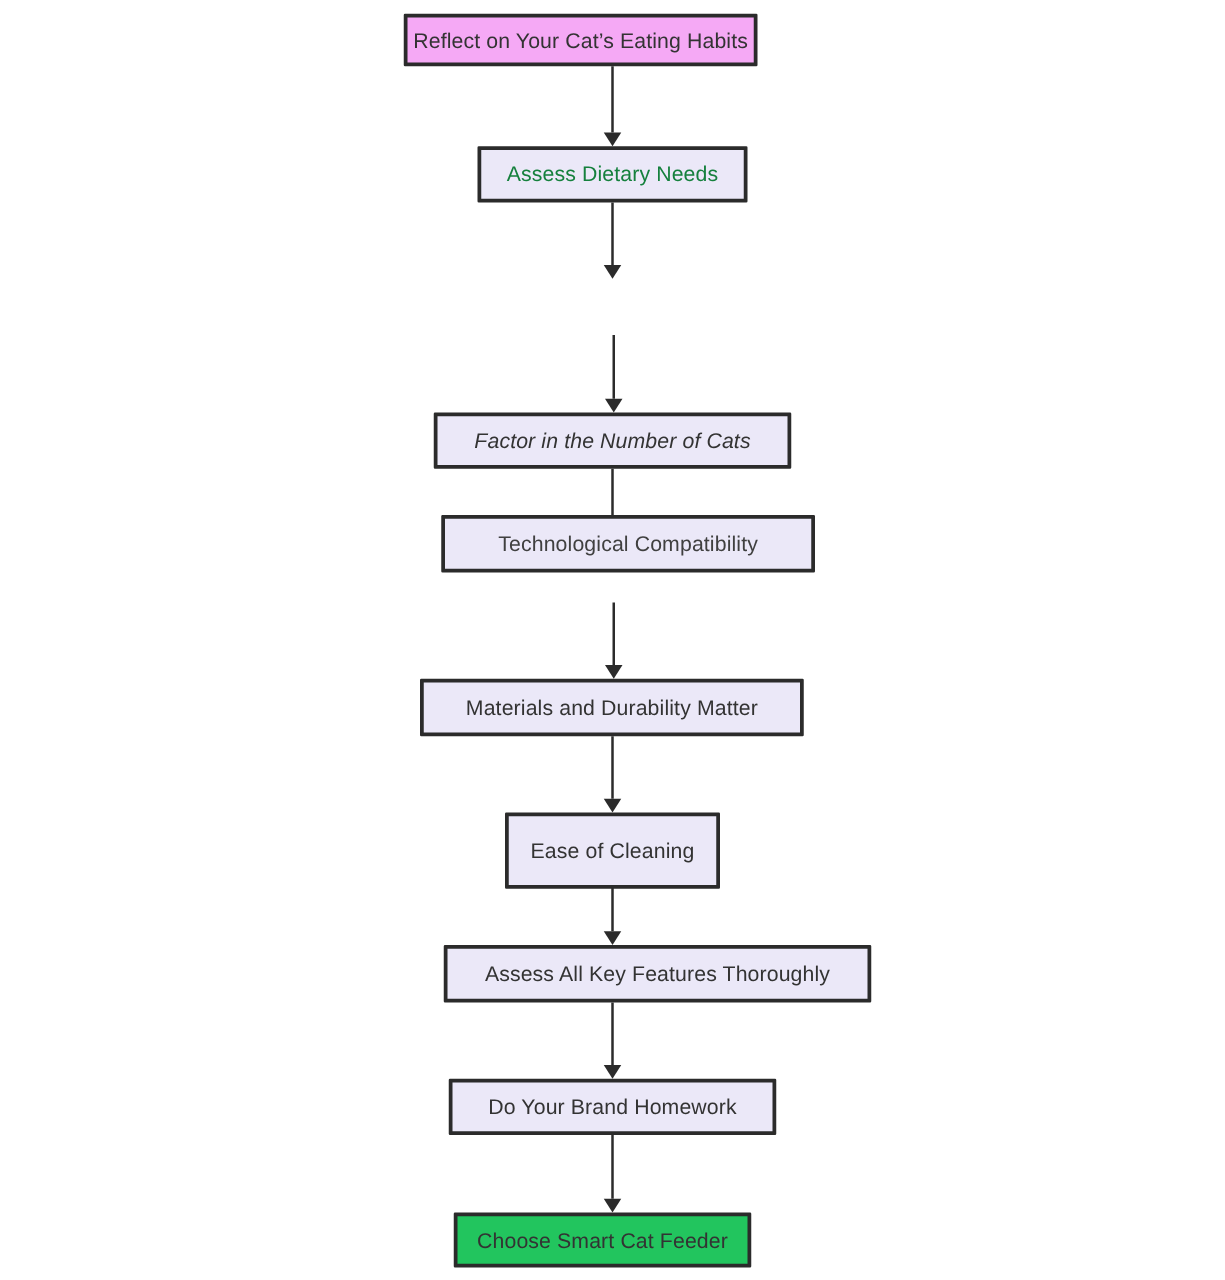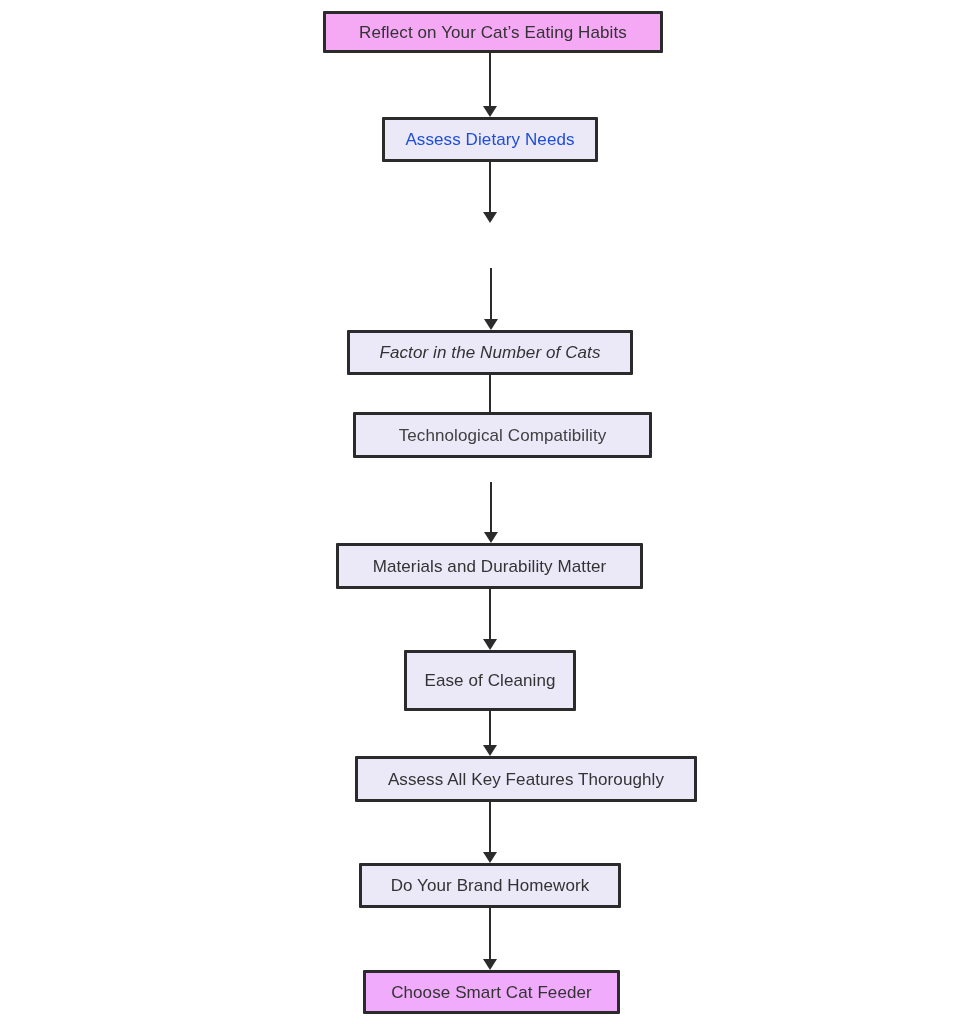--- a/index.html
+++ b/index.html
@@ -82,40 +82,40 @@
         <line x1="12" y1="0" x2="12" y2="50" stroke="#2b2b2b" stroke-width="2"></line>
         <polygon points="5,50 19,50 12,61" fill="#2b2b2b"></polygon>
       </svg>
     </div>
     <div class="edge" style="left: 478px; top: 908px; width: 24px; height: 62px;">
       <svg width="24" height="62">
         <line x1="12" y1="0" x2="12" y2="51" stroke="#2b2b2b" stroke-width="2"></line>
         <polygon points="5,51 19,51 12,62" fill="#2b2b2b"></polygon>
       </svg>
     </div>
-    <div class="node" style="left: 323px; top: 11px; width: 340px; height: 42px; background: rgb(245, 169, 245); border-color: rgb(43, 43, 43); color: rgb(51, 51, 51);">
+    <div class="node" style="left: 323px; top: 11px; width: 283px; height: 42px; background: rgb(245, 169, 245); border-color: rgb(43, 43, 43); color: rgb(51, 51, 51);">
       <span class="node-label">Reflect on Your Cat’s Eating Habits</span>
     </div>
-    <div class="node" style="left: 382px; top: 117px; width: 216px; height: 45px; background: rgb(235, 232, 248); border-color: rgb(43, 43, 43); color: #1d4ed8;">
+    <div class="node" style="left: 382px; top: 117px; width: 216px; height: 45px; background: rgb(235, 232, 248); border-color: rgb(43, 43, 43); color: #15803d;">
       <span class="node-label">Assess Dietary Needs</span>
     </div>
     <div class="node" style="left: 347px; top: 330px; width: 286px; height: 45px; background: rgb(235, 232, 248); border-color: rgb(43, 43, 43); color: rgb(51, 51, 51); font-style: italic;">
       <span class="node-label">Factor in the Number of Cats</span>
     </div>
     <div class="node" style="left: 353px; top: 412px; width: 299px; height: 46px; background: rgb(235, 232, 248); border-color: rgb(43, 43, 43); color: #404040;">
       <span class="node-label">Technological Compatibility</span>
     </div>
     <div class="node" style="left: 336px; top: 543px; width: 307px; height: 46px; background: rgb(235, 232, 248); border-color: rgb(43, 43, 43); color: rgb(51, 51, 51);">
       <span class="node-label">Materials and Durability Matter</span>
     </div>
     <div class="node" style="left: 404px; top: 650px; width: 172px; height: 61px; background: rgb(235, 232, 248); border-color: rgb(43, 43, 43); color: rgb(51, 51, 51);">
       <span class="node-label">Ease of Cleaning</span>
     </div>
     <div class="node" style="left: 319px; top: 756px; width: 342px; height: 46px; background: rgb(235, 232, 248); border-color: rgb(43, 43, 43); color: rgb(51, 51, 51); margin-left: 36px;">
       <span class="node-label">Assess All Key Features Thoroughly</span>
     </div>
     <div class="node" style="left: 359px; top: 863px; width: 262px; height: 45px; background: rgb(235, 232, 248); border-color: rgb(43, 43, 43); color: rgb(51, 51, 51);">
       <span class="node-label">Do Your Brand Homework</span>
     </div>
-    <div class="node" style="left: 363px; top: 970px; width: 257px; height: 44px; background: #f0abfc; border-color: rgb(43, 43, 43); color: rgb(51, 51, 51);">
+    <div class="node" style="left: 363px; top: 970px; width: 238px; height: 44px; background: #22c55e; border-color: rgb(43, 43, 43); color: rgb(51, 51, 51);">
       <span class="node-label">Choose Smart Cat Feeder</span>
     </div>
   </div>
 
 </body></html>

